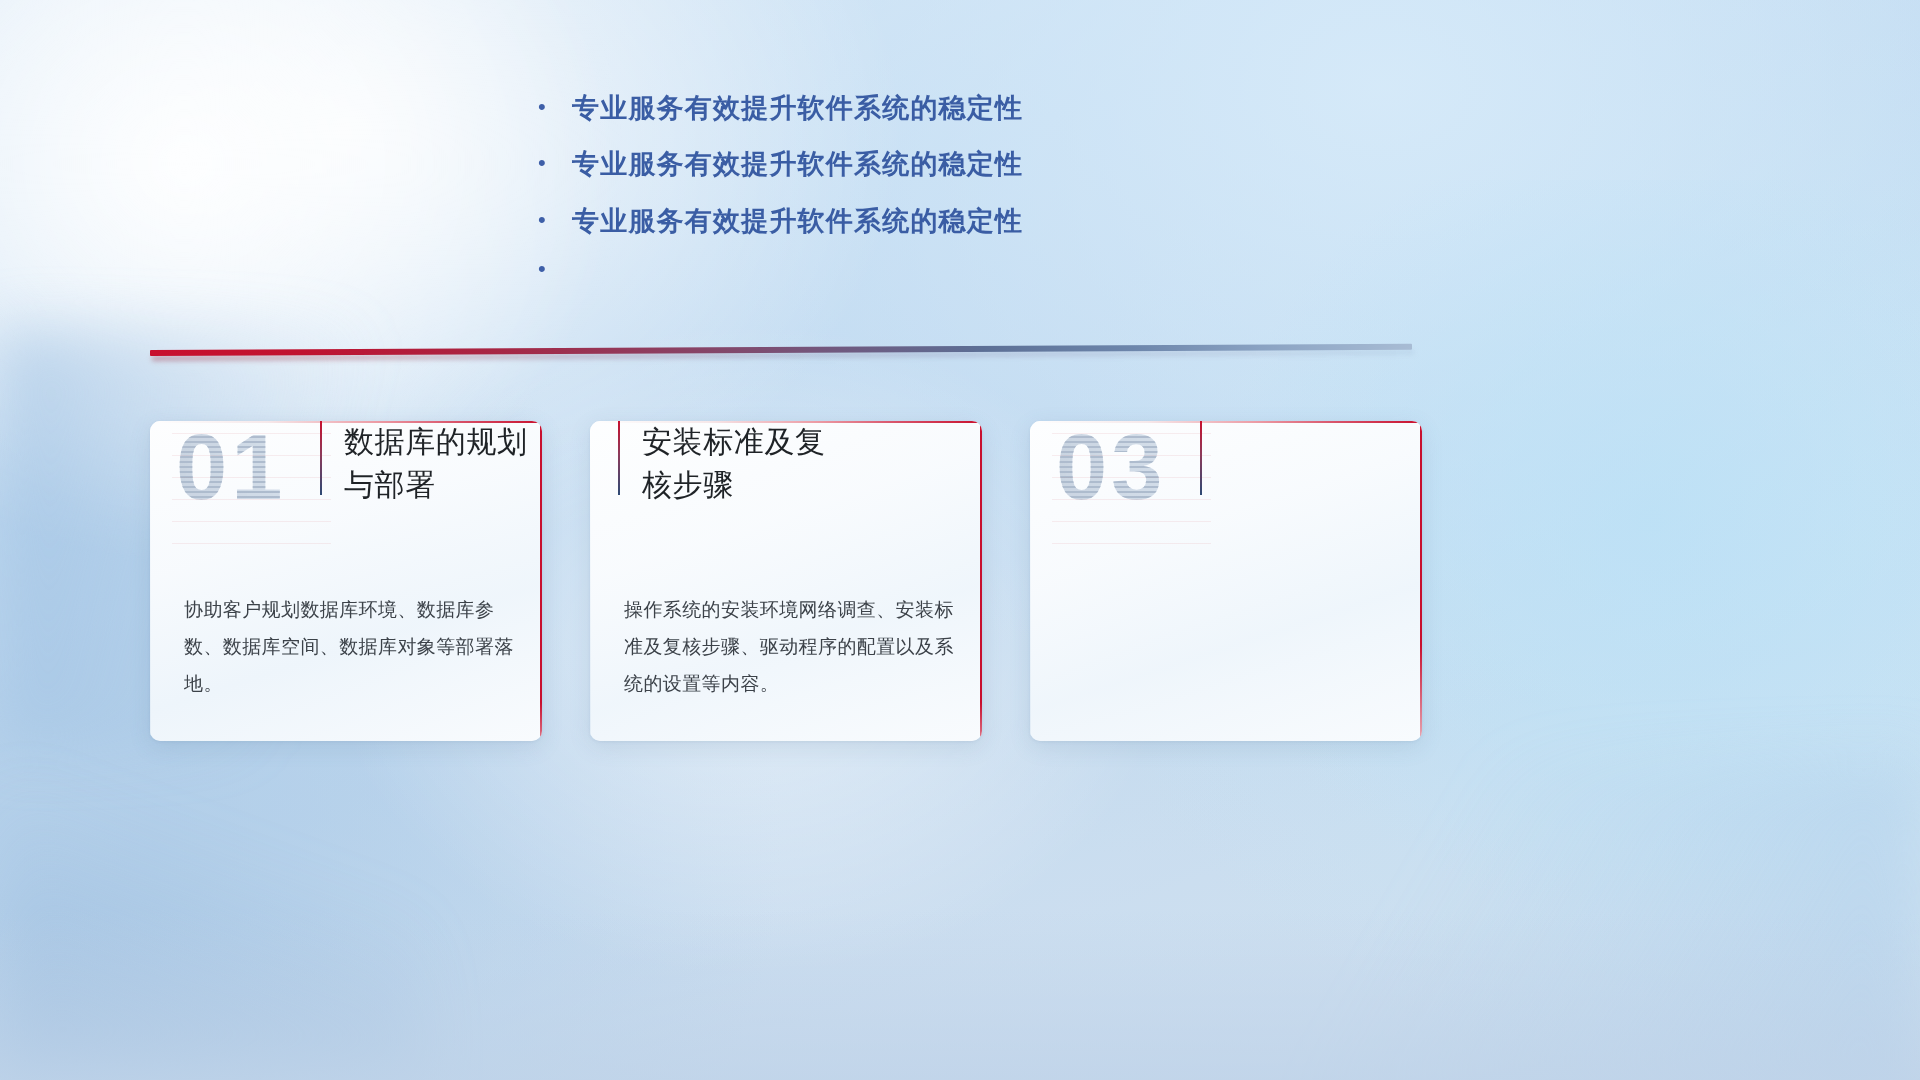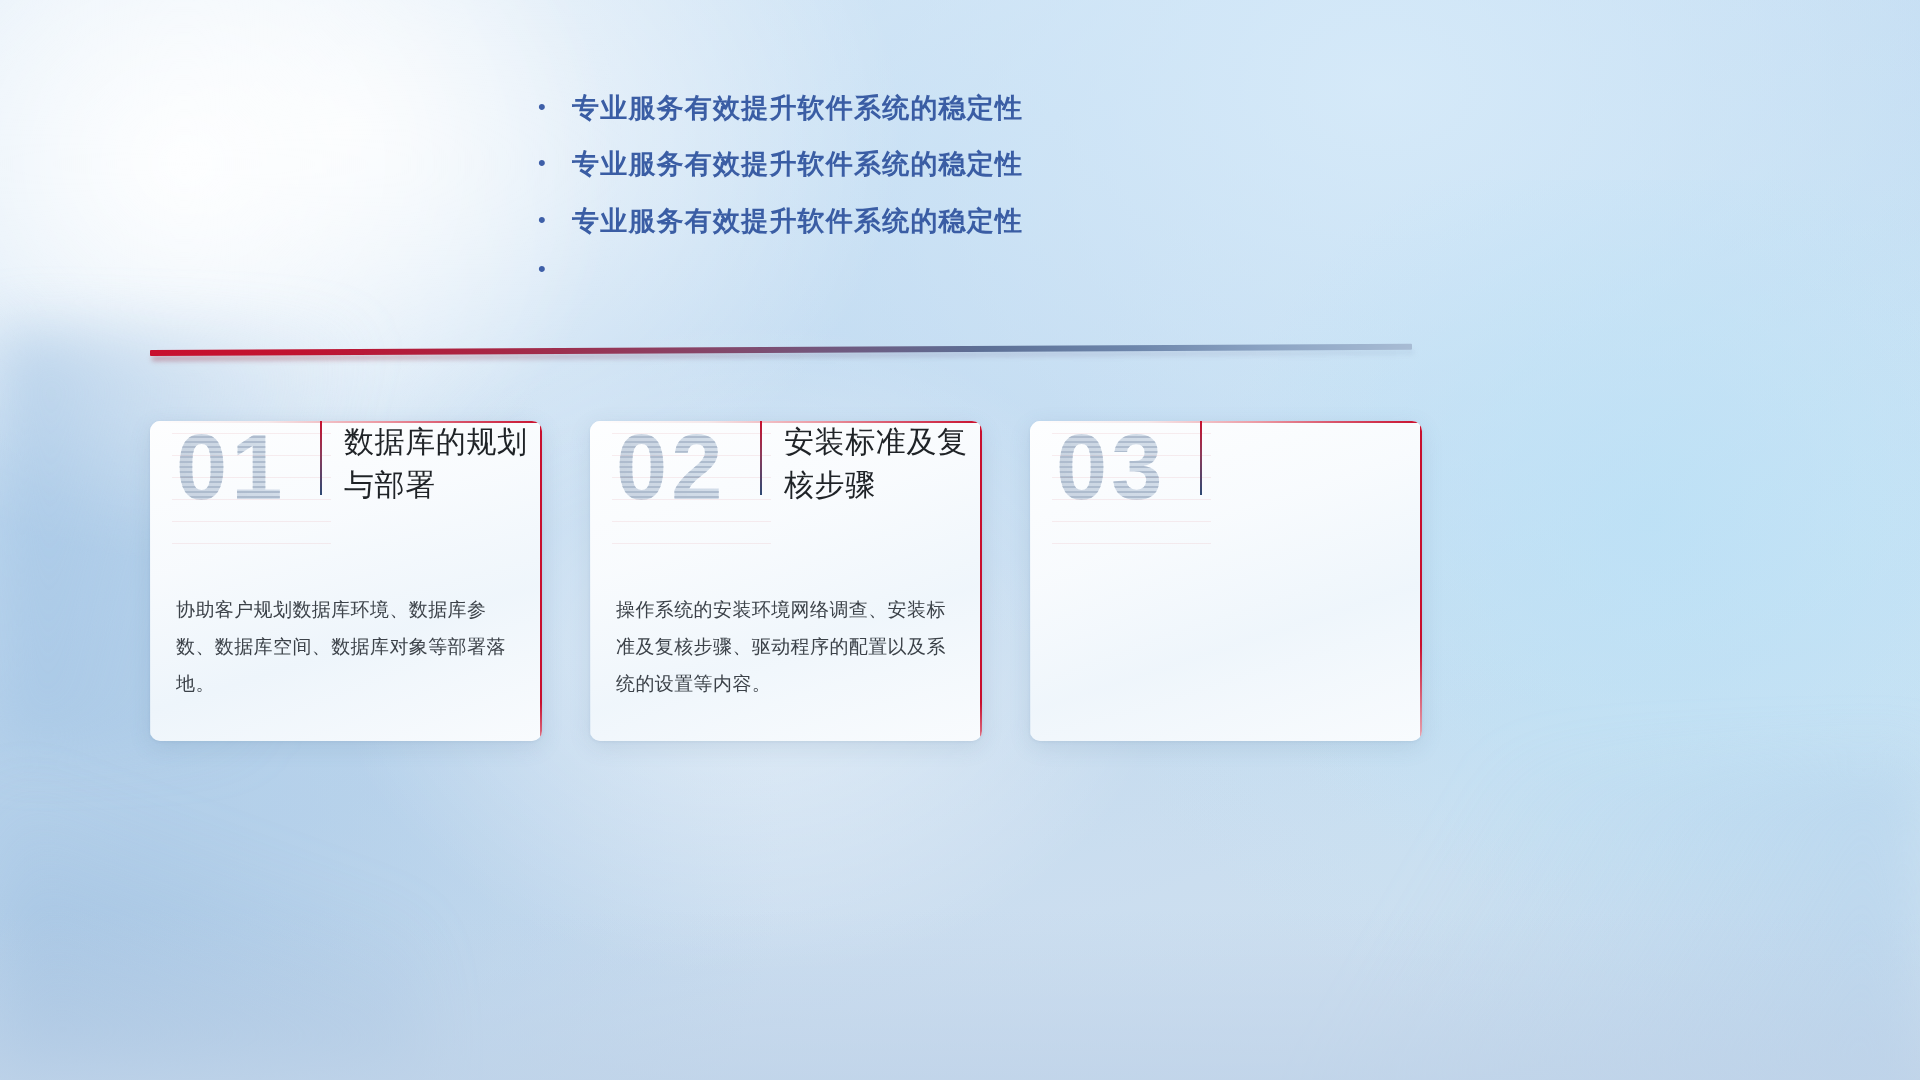--- a/index.html
+++ b/index.html
@@ -187,20 +187,21 @@
     letter-spacing:.6px;
     max-width:196px;
   }
 
   .card-body{
     padding:22px 20px 0 26px;
     color:#3c4249;
     font-size:19px;
     line-height:1.95;
     letter-spacing:.4px;
+    margin-left:8px;
   }
 </style>
 </head>
 <body>
 
 <div class="bg-base"></div>
 <div class="bg-glow-left"></div>
 <div class="bg-glow-mid"></div>
 <div class="bg-glow-right"></div>
 <div class="bg-streak-a"></div>
@@ -243,21 +244,20 @@
       <div class="card-title">数据库的规划与部署</div>
     </div>
     <div class="card-body">协助客户规划数据库环境、数据库参数、数据库空间、数据库对象等部署落地。</div>
   </div>
 
   <div class="card">
     <div class="card-edge-top"></div>
     <div class="card-edge-right"></div>
     <div class="card-edge-left"></div>
     <div class="card-head">
-      <div class="card-num">02</div>
       <div class="card-rule"></div>
       <div class="card-title">安装标准及复核步骤</div>
     </div>
     <div class="card-body">操作系统的安装环境网络调查、安装标准及复核步骤、驱动程序的配置以及系统的设置等内容。</div>
   </div>
 
   <div class="card">
     <div class="card-edge-top"></div>
     <div class="card-edge-right"></div>
     <div class="card-edge-left"></div>

